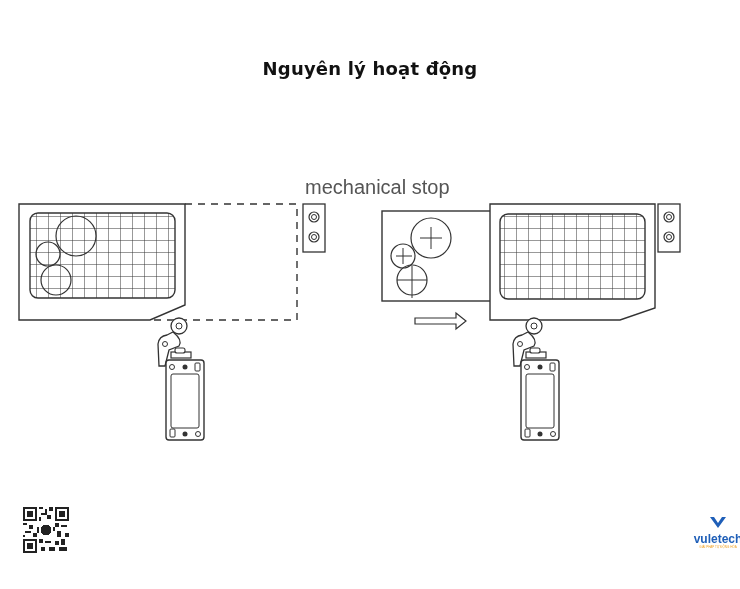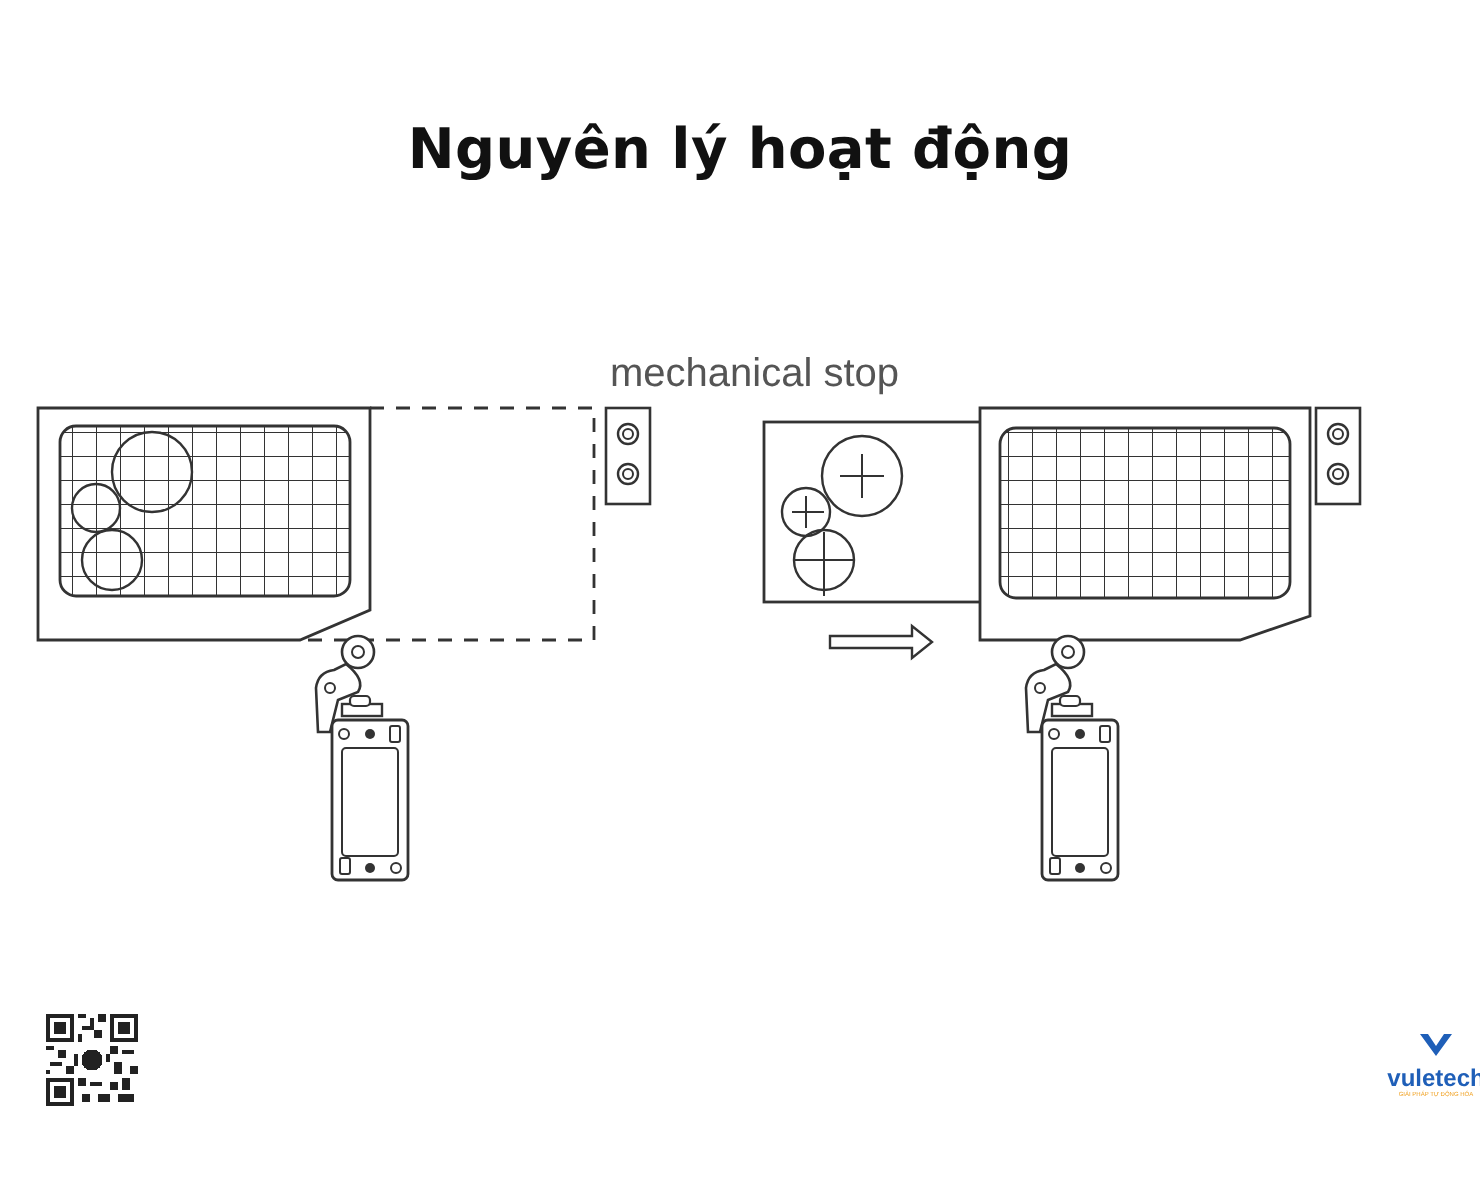--- a/index.html
+++ b/index.html
@@ -1,17 +1,17 @@
 <!DOCTYPE html>
 <html><head>
 <meta charset="utf-8">
 <style>
   html, body { margin: 0; padding: 0; background: #ffffff; }
   body { width: 740px; height: 589px; position: relative; overflow: hidden; font-family: "DejaVu Sans", sans-serif; }
-  .title { position: absolute; left: 0; top: 58px; width: 740px; text-align: center; font-family: "DejaVu Sans", sans-serif; font-weight: bold; font-size: 28px; color: #111; letter-spacing: 0.2px; }
+  .title { position: absolute; left: 0; top: 58px; width: 740px; text-align: center; font-family: "DejaVu Sans", sans-serif; font-weight: bold; font-size: 18px; color: #111; letter-spacing: 0.2px; }
   .stop-label { position: absolute; left: 305px; top: 176px; font-family: "Liberation Sans", sans-serif; font-size: 20px; color: #555; }
   svg.diagram { position: absolute; left: 0; top: 0; }
   .qr { position: absolute; left: 23px; top: 507px; width: 46px; height: 46px; }
   .brand { position: absolute; left: 686px; top: 514px; width: 64px; text-align: center; }
   .brand-name { font-family: "Liberation Sans", sans-serif; font-weight: bold; font-size: 12px; color: #1f5fb8; line-height: 12px; display: block; }
   .brand-tag { font-family: "Liberation Sans", sans-serif; font-size: 3px; color: #f0a020; display: block; line-height: 4px; }
 </style>
 </head>
 <body>
 

